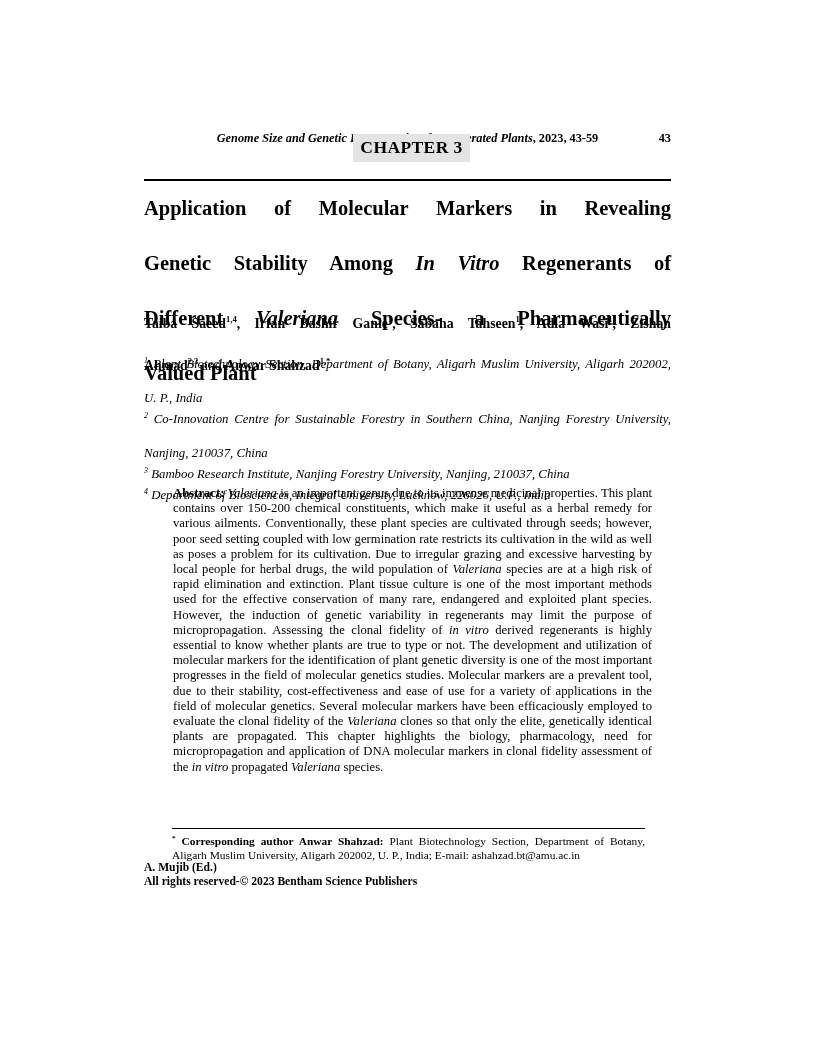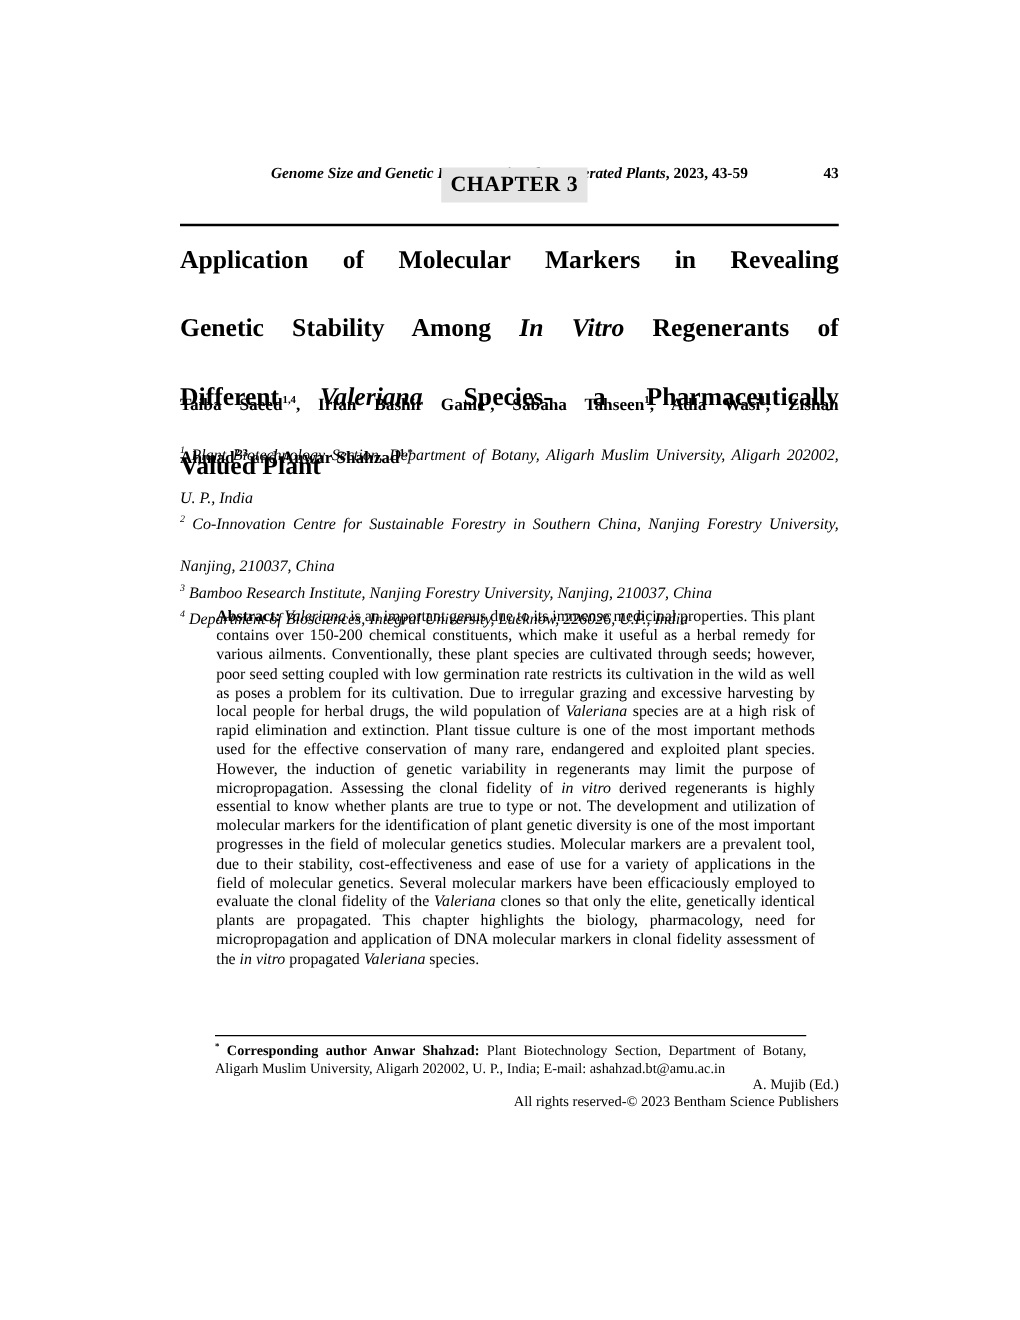--- a/index.html
+++ b/index.html
@@ -43,21 +43,21 @@
     font-size:12.7px; line-height:15.2px; text-align:justify;
   }
 
   .footnote {
     position:absolute; left:172px; width:473px; top:828px;
     border-top:1.6px solid #000; padding-top:5px;
     font-size:11.4px; line-height:14.3px; text-align:justify;
   }
 
   .publisher {
-    top:861px; text-align:right; font-weight:normal;
+    top:861px; text-align:left; font-weight:bold;
     font-size:11.6px; line-height:13.8px;
   }
 </style>
 </head>
 <body>
 
 <div class="page">
 
   <div class="sec running-header">
     <span class="rh-title"><span class="b i">Genome Size and Genetic Homogeneity of Regenerated Plants</span><span class="b">, 2023, 43-59</span></span>

